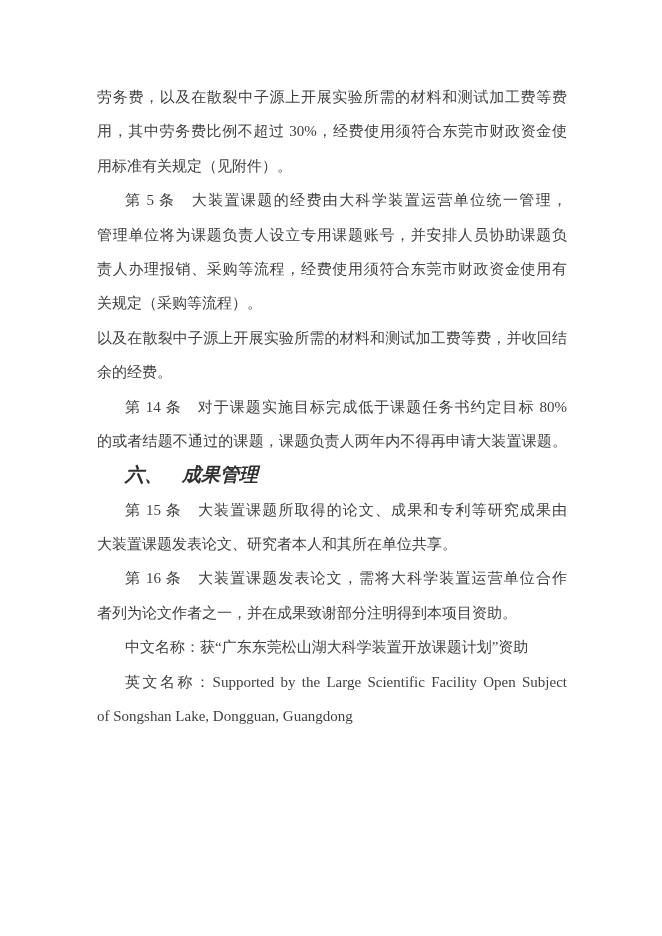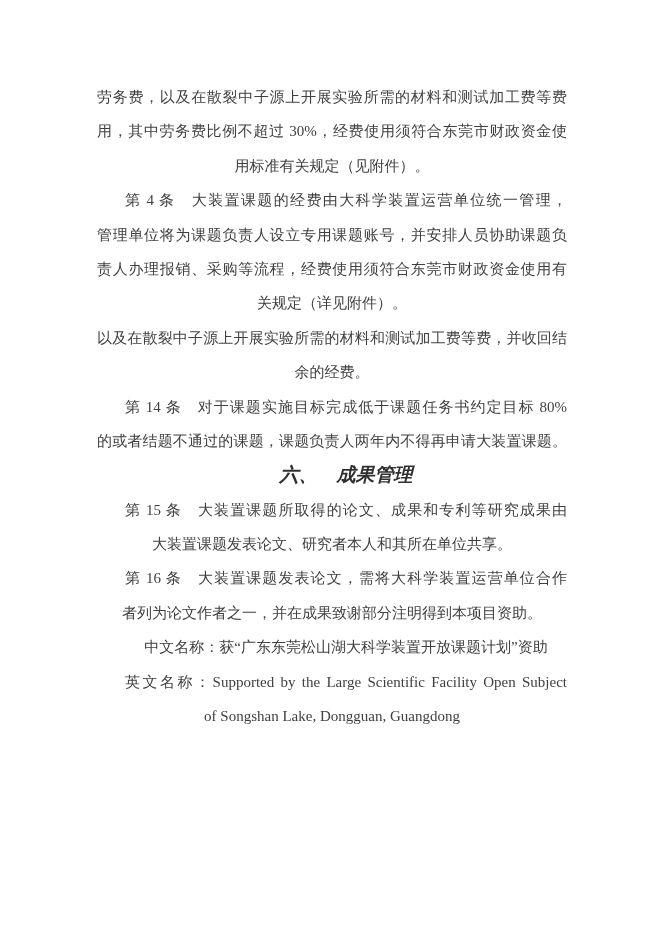--- a/index.html
+++ b/index.html
@@ -23,21 +23,21 @@
     position: absolute;
     left: 97px;
     top: 80px;
     width: 470px;
     color: var(--text-color, #3f3f3f);
     font-size: 15px;
   }
   .line {
     height: 34.4px;
     line-height: 34.4px;
-    text-align: center;
+    text-align: left;
     overflow: visible;
   }
   .line.just {
     text-align: justify;
     text-align-last: justify;
     text-justify: inter-character;
   }
   .line.indent {
     padding-left: 28px;
   }
@@ -50,24 +50,24 @@
   }
 </style>
 </head>
 <body>
 
 <div class="page">
   <div class="doc-body">
       <div class="line just">劳务费，以及在散裂中子源上开展实验所需的材料和测试加工费等费</div>
       <div class="line just">用，其中劳务费比例不超过 30%，经费使用须符合东莞市财政资金使</div>
       <div class="line">用标准有关规定（见附件）。</div>
-      <div class="line indent just">第 4 条　大装置课题的经费由大科学装置运营单位统一管理，</div>
+      <div class="line indent just">第 5 条　大装置课题的经费由大科学装置运营单位统一管理，</div>
       <div class="line just">管理单位将为课题负责人设立专用课题账号，并安排人员协助课题负</div>
       <div class="line just">责人办理报销、采购等流程，经费使用须符合东莞市财政资金使用有</div>
-      <div class="line">关规定（详见附件）。</div>
+      <div class="line">关规定（采购等流程）。</div>
       <div class="line just">以及在散裂中子源上开展实验所需的材料和测试加工费等费，并收回结</div>
       <div class="line">余的经费。</div>
       <div class="line indent just">第 14 条　对于课题实施目标完成低于课题任务书约定目标 80%</div>
       <div class="line just">的或者结题不通过的课题，课题负责人两年内不得再申请大装置课题。</div>
       <div class="line heading indent">六、　成果管理</div>
       <div class="line indent just">第 15 条　大装置课题所取得的论文、成果和专利等研究成果由</div>
       <div class="line">大装置课题发表论文、研究者本人和其所在单位共享。</div>
       <div class="line indent just">第 16 条　大装置课题发表论文，需将大科学装置运营单位合作</div>
       <div class="line">者列为论文作者之一，并在成果致谢部分注明得到本项目资助。</div>
       <div class="line indent">中文名称：获“广东东莞松山湖大科学装置开放课题计划”资助</div>

